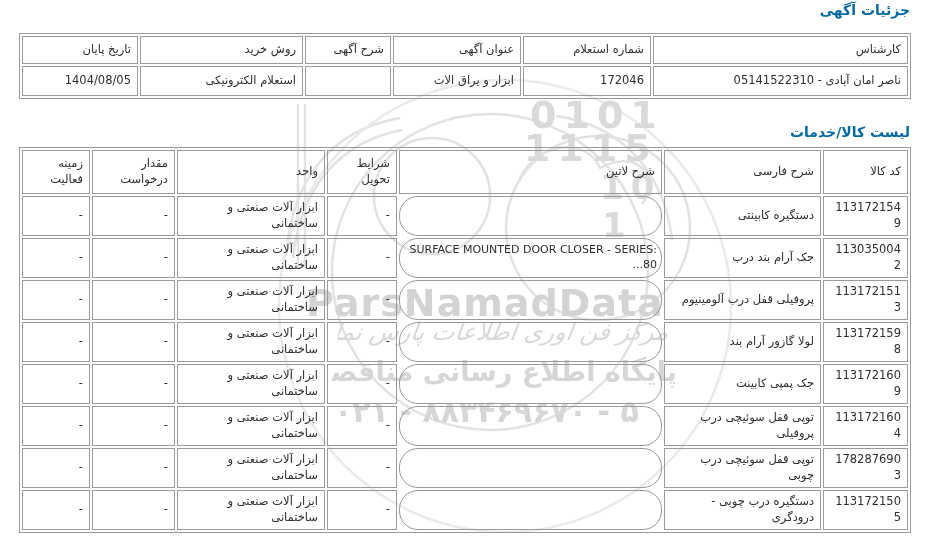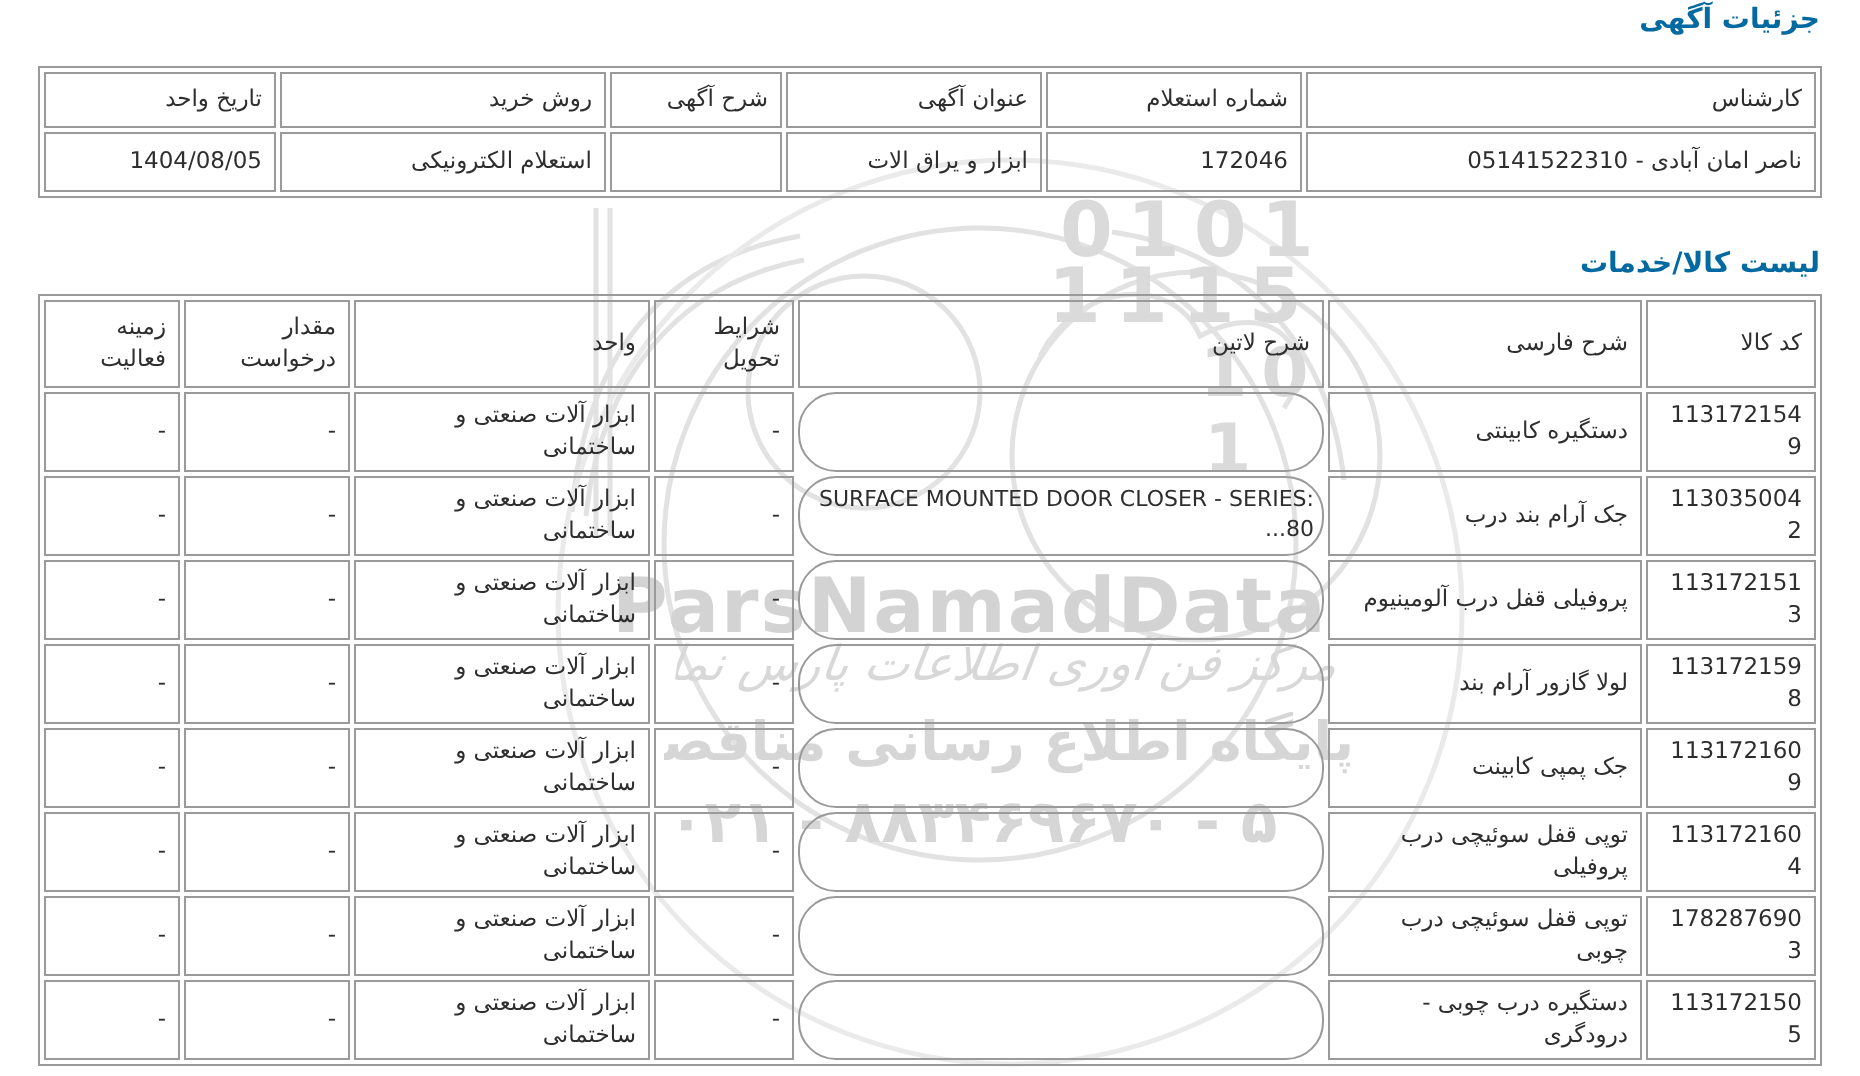--- a/index.html
+++ b/index.html
@@ -84,21 +84,21 @@
           <col style="width:163px">
           <col style="width:116px">
       </colgroup>
       <tbody>
           <tr class="hdr">
         <td>کارشناس</td>
         <td>شماره استعلام</td>
         <td>عنوان آگهی</td>
         <td>شرح آگهی</td>
         <td>روش خرید</td>
-        <td>تاریخ واحد</td>
+        <td>تاریخ پایان</td>
       </tr>
       <tr class="val">
         <td class="ltr-cell">ناصر امان آبادی - 05141522310</td>
         <td>172046</td>
         <td>ابزار و یراق الات</td>
         <td></td>
         <td>استعلام الکترونیکی</td>
         <td>1404/08/05</td>
       </tr>
     </tbody>

